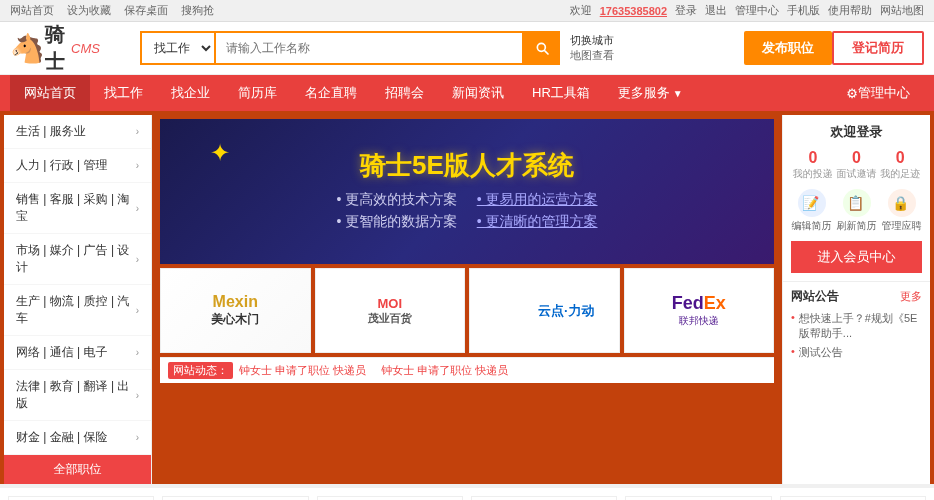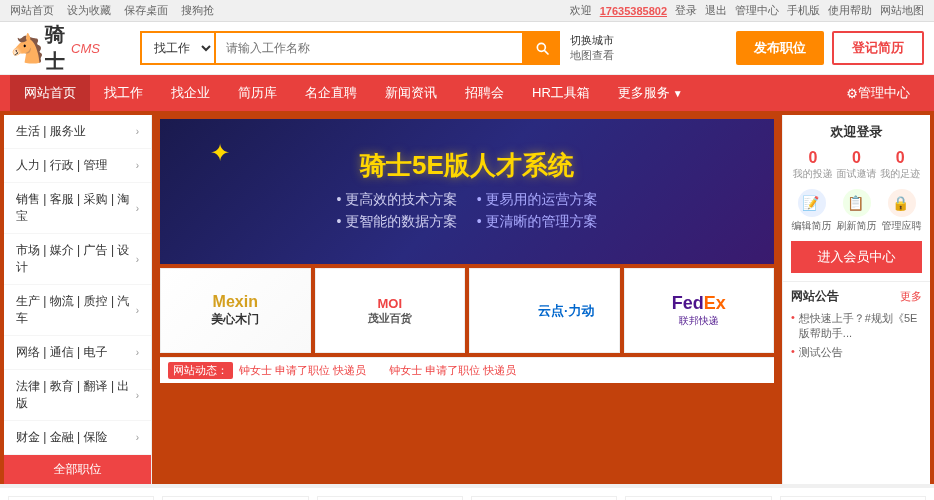--- a/index.html
+++ b/index.html
@@ -22,21 +22,21 @@
 
     .search-area { display: flex; align-items: center; flex: 1; max-width: 420px; }
     .search-select { border: 2px solid #f80; padding: 5px 8px; background: #fff; font-size: 12px; color: #333; cursor: pointer; outline: none; height: 34px; }
     .search-input { border: 2px solid #f80; border-left: none; padding: 5px 10px; font-size: 12px; flex: 1; height: 34px; outline: none; }
     .search-btn { background: #f80; border: none; padding: 5px 10px; cursor: pointer; height: 34px; display: flex; align-items: center; justify-content: center; }
     .search-btn svg { width: 16px; height: 16px; fill: #fff; }
 
     .location-area { font-size: 11px; color: #666; text-align: center; line-height: 1.4; cursor: pointer; }
     .location-area .loc-title { color: #333; }
 
-    .header-btns { display: flex; gap: 8px; margin-left: auto; align-items: flex-end; }
+    .header-btns { display: flex; margin-left: auto; align-items: flex-end; }
     .btn-post { background: #f80; color: #fff; border: none; padding: 8px 18px; font-size: 13px; cursor: pointer; border-radius: 2px; font-weight: bold; }
     .btn-resume { background: #fff; color: #e44; border: 2px solid #e44; padding: 6px 18px; font-size: 13px; cursor: pointer; border-radius: 2px; font-weight: bold; }
 
     
     .main-nav { background: #e8403d; display: flex; align-items: center; height: 36px; padding: 0 10px; }
     .nav-item { color: #fff; padding: 0 14px; height: 36px; display: flex; align-items: center; font-size: 13px; cursor: pointer; text-decoration: none; white-space: nowrap; }
     .nav-item:hover, .nav-item.active { background: rgba(0,0,0,0.2); }
     .nav-item.active { background: #c0302d; }
     .nav-arrow { font-size: 10px; margin-left: 3px; }
 
@@ -47,21 +47,21 @@
     .sidebar-all { background: #e44; color: #fff; text-align: center; padding: 6px; font-size: 12px; cursor: pointer; }
 
     
     .center-content { flex: 1; display: flex; flex-direction: column; gap: 4px; padding: 4px; }
 
     
     .banner { width: 100%; height: 145px; background: linear-gradient(135deg, #1a1a4e 0%, #2a2a7e 50%, #3a1a6e 100%); display: flex; align-items: center; justify-content: center; position: relative; overflow: hidden; cursor: pointer; }
     .banner-content { text-align: center; padding: 15px 20px; }
     .banner-title { font-size: 26px; color: #ffd700; font-weight: bold; margin-bottom: 8px; text-shadow: 0 0 10px rgba(255,215,0,0.5); }
     .banner-sub { font-size: 14px; color: #cce; margin-bottom: 4px; }
-    .banner-sub span { color: #ffd700; }
+    .banner-sub span { color: #ffd700; text-decoration: underline; }
     .banner-star { position: absolute; top: 20px; left: 50px; color: #ffd700; font-size: 24px; }
 
     
     .partners-row { display: flex; gap: 4px; height: 85px; }
     .partner-card { flex: 1; background: #fff; display: flex; align-items: center; justify-content: center; cursor: pointer; border: 1px solid #eee; overflow: hidden; }
 
     
     .partner-mexin { background: linear-gradient(135deg, #fff 0%, #f9f9f9 100%); }
     .mexin-text { text-align: center; }
     .mexin-name { font-size: 16px; color: #d4a020; font-weight: bold; }
@@ -73,21 +73,21 @@
     .yun-text { font-size: 11px; color: #0066cc; font-weight: bold; text-align: right; margin-left: 44px; }
 
     .partner-fedex { background: #fff; display: flex; align-items: center; justify-content: center; }
     .fedex-logo { font-size: 18px; font-weight: bold; }
     .fedex-fe { color: #4d148c; }
     .fedex-x { color: #ff6600; }
 
     
     .ticker { background: #fff; padding: 4px 8px; display: flex; align-items: center; gap: 6px; font-size: 11px; color: #666; border-top: 1px solid #eee; }
     .ticker-label { background: #e44; color: #fff; padding: 1px 5px; border-radius: 2px; font-size: 11px; white-space: nowrap; }
-    .ticker-items { display: flex; gap: 23px; overflow: hidden; }
+    .ticker-items { display: flex; gap: 15px; overflow: hidden; }
     .ticker-item { white-space: nowrap; }
     .ticker-item a { color: #e44; text-decoration: none; }
 
     
     .right-panel { width: 148px; background: #fff; flex-shrink: 0; border-left: 1px solid #eee; display: flex; flex-direction: column; }
 
     
     .login-box { padding: 8px; border-bottom: 1px solid #eee; }
     .login-title { font-size: 13px; color: #333; font-weight: bold; margin-bottom: 8px; text-align: center; }
     .login-stats { display: flex; justify-content: space-around; margin-bottom: 8px; }
@@ -168,22 +168,22 @@
     <button class="btn-resume">登记简历</button>
   </div>
 </div>
 
 <nav class="main-nav">
   <a href="#" class="nav-item active">网站首页</a>
   <a href="#" class="nav-item">找工作</a>
   <a href="#" class="nav-item">找企业</a>
   <a href="#" class="nav-item">简历库</a>
   <a href="#" class="nav-item">名企直聘</a>
+  <a href="#" class="nav-item">招聘会</a>
   <a href="#" class="nav-item">新闻资讯</a>
-  <a href="#" class="nav-item">招聘会</a>
   <a href="#" class="nav-item">HR工具箱</a>
   <a href="#" class="nav-item">
     <span>更多服务</span>
       <span class="nav-arrow">▼</span>
   </a>
   <a href="#" class="nav-item" style="margin-left:auto">
     <span>⚙</span>
     <span>管理中心</span>
   </a>
 </nav>

